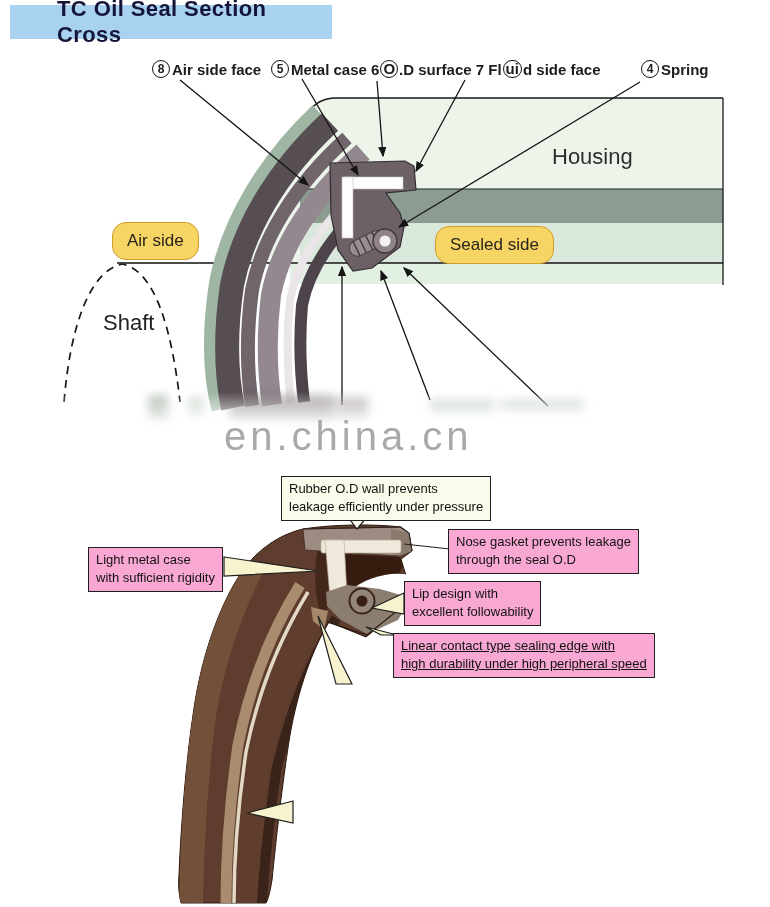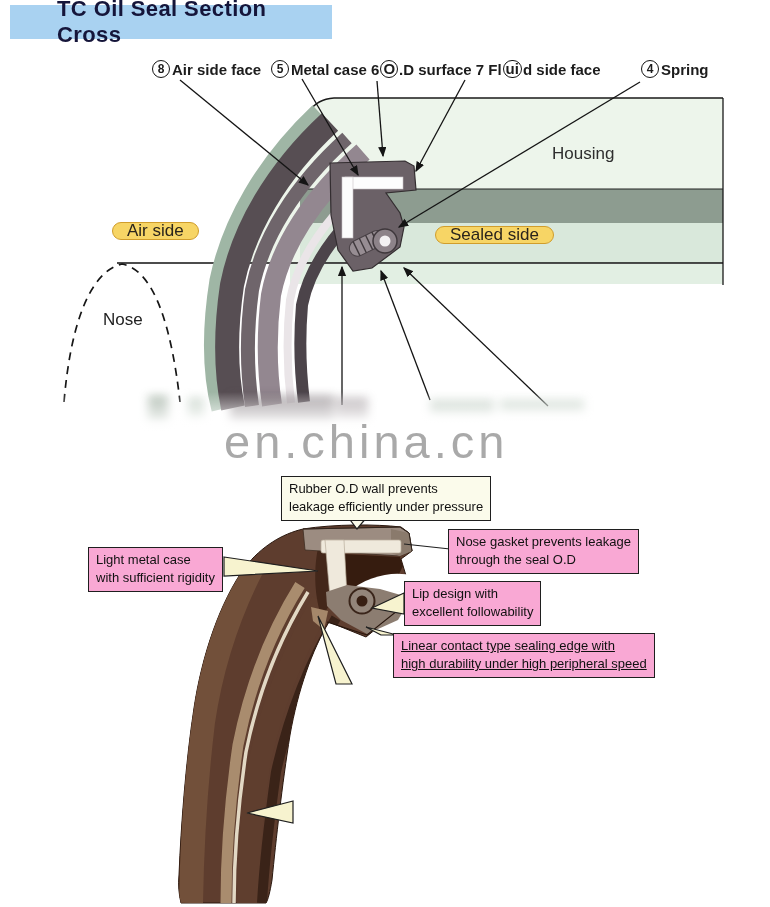--- a/index.html
+++ b/index.html
@@ -8,25 +8,25 @@
   #art{position:absolute;left:0;top:0;z-index:1;}
   .txt{position:absolute;z-index:2;}
   #title-bar{left:10px;top:5px;width:322px;height:34px;background:#a9d2f1;display:flex;
              align-items:center;padding-left:15px;box-sizing:border-box;}
   #title-bar span{font-size:22px;font-weight:bold;color:#15153a;letter-spacing:.4px;margin-left:32px;}
   .plabel{display:flex;align-items:center;font-size:15px;font-weight:bold;color:#1c1c1c;white-space:pre;}
   .circ{width:16px;height:16px;min-width:16px;border:1.6px solid #141414;border-radius:50%;
         display:inline-flex;align-items:center;justify-content:center;
         font-size:12px;font-weight:bold;margin-right:2px;line-height:1;}
   .oval{display:inline-block;border:1.6px solid #141414;border-radius:9px;padding:0 2px;margin:0 1px;line-height:1.05;}
-  .zone{font-size:17px;color:#2e2e2e;}
+  .zone{font-size:22px;color:#2e2e2e;}
   .pill{position:absolute;z-index:2;background:#f7d565;border:1.5px solid #d09d2c;border-radius:14px;
-        height:18px;display:flex;align-items:center;justify-content:center;
+        height:38px;display:flex;align-items:center;justify-content:center;
         font-size:17px;color:#2a241c;box-sizing:border-box;padding:8px 14px;white-space:pre;}
-  #watermark{left:224px;top:414px;font-size:47px;letter-spacing:4px;color:#9b9b9b;opacity:.85;
+  #watermark{left:224px;top:414px;font-size:40px;letter-spacing:4px;color:#9b9b9b;opacity:.85;
              font-weight:400;}
   .callout{position:absolute;z-index:3;background:#f9a8d4;border:1.6px solid #1f1f1f;
            padding:3px 7px;font-size:13px;line-height:1.42;color:#111;white-space:pre;}
   .callout.bright{background:#fbfbeb;margin-left:27px;}
 </style>
 </head>
 <body>
 <div id="stage">
 
 <svg id="art" width="770" height="907" viewBox="0 0 770 907">
@@ -171,21 +171,21 @@
 </div>
 
 <div class="txt plabel" style="left:641px;top:60px;">
   <span class="circ">4</span>
   <span>Spring</span>
 </div>
 
 <div class="txt zone" style="left:552px;top:144px;">Housing</div>
 <div class="pill" style="left:112px;top:222px;">Air side</div>
 <div class="pill" style="left:435px;top:226px;">Sealed side</div>
-<div class="txt zone" style="left:103px;top:310px;color:#222;">Nose</div>
+<div class="txt zone" style="left:103px;top:310px;color:#222;">Shaft</div>
 
 <div id="watermark" class="txt">en.china.cn</div>
 
 <div class="callout bright" style="left:254px;top:476px;">Rubber O.D wall prevents
 leakage efficiently under pressure</div>
 <div class="callout" style="left:448px;top:529px;">Nose gasket prevents leakage
 through the seal O.D</div>
 <div class="callout" style="left:88px;top:547px;">Light metal case
 with sufficient rigidity</div>
 <div class="callout" style="left:404px;top:581px;">Lip design with

